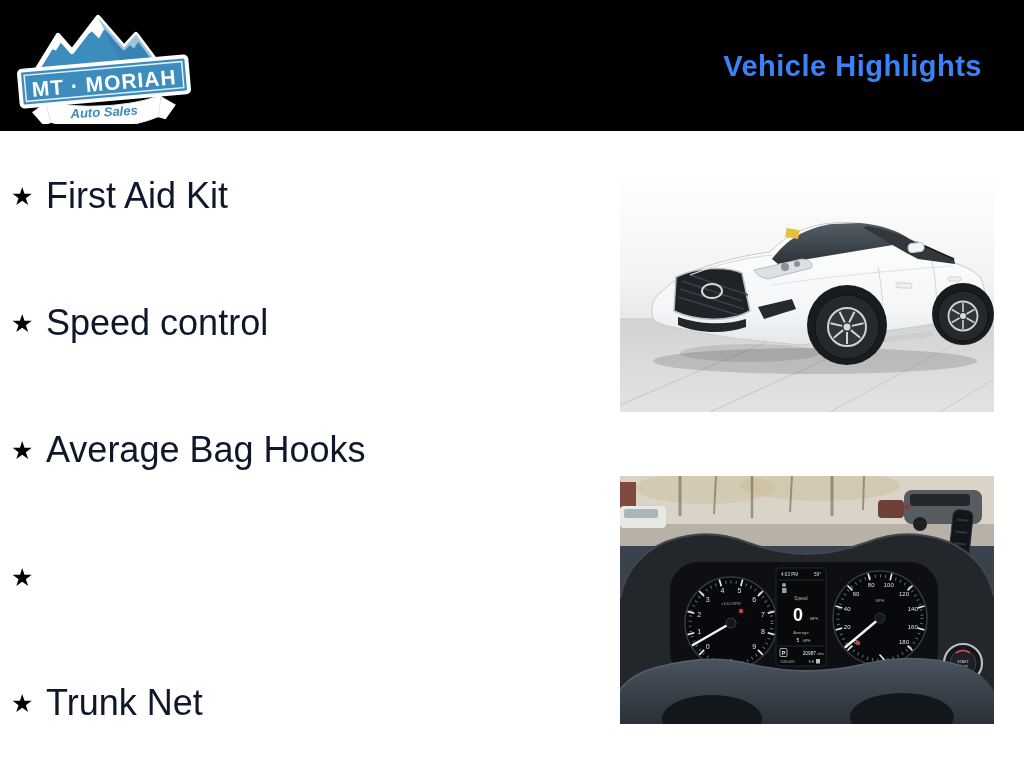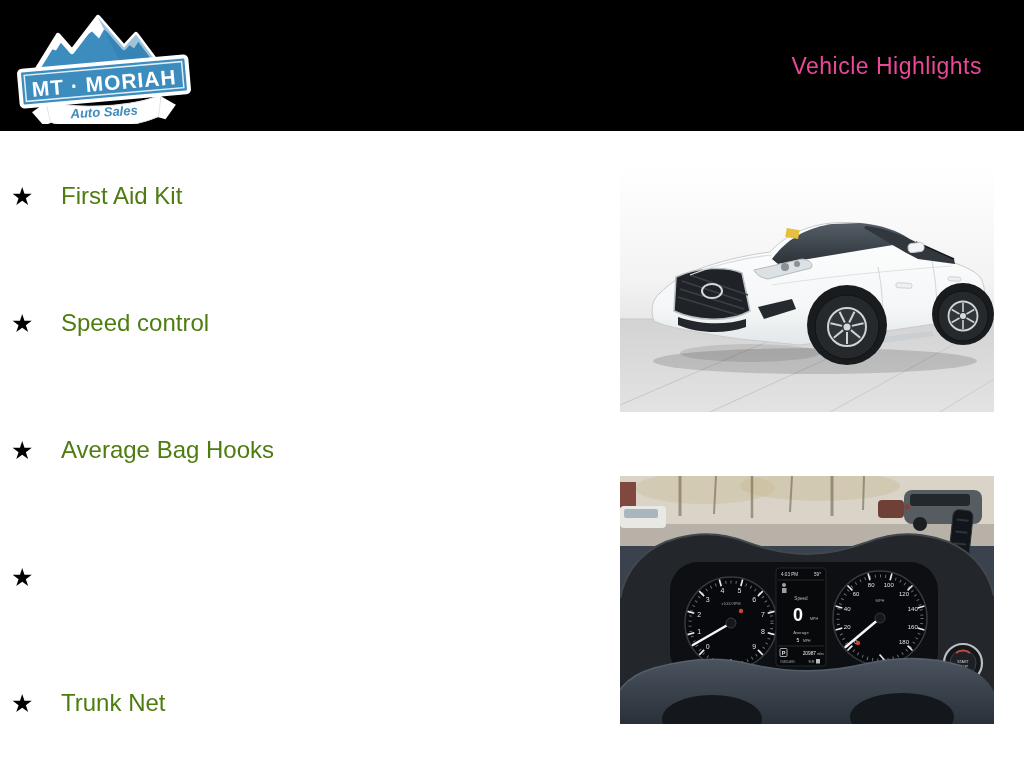--- a/index.html
+++ b/index.html
@@ -2,27 +2,27 @@
 <html><head>
 <meta charset="utf-8">
 <style>
   html,body{margin:0;padding:0;background:#fff;}
   .slide{position:relative;width:1024px;height:768px;background:#ffffff;overflow:hidden;
          font-family:"Liberation Sans",sans-serif;}
   
   .header{position:absolute;left:0;top:0;width:1024px;height:131px;background:#000;}
   .logo{position:absolute;left:12px;top:6px;width:185px;height:118px;}
   .title{position:absolute;right:42px;top:50%;transform:translateY(-50%);
-         color:#ec4899;font-size:23px;font-weight:400;letter-spacing:0.5px;white-space:nowrap;}
+         color:#3b82f6;font-size:29px;font-weight:700;letter-spacing:0.5px;white-space:nowrap;}
   
   .main{position:absolute;left:0;top:131px;width:1024px;height:637px;}
   .hl-list{list-style:none;margin:0;padding:0;}
   .hl-item{position:absolute;left:11px;height:40px;display:flex;align-items:center;}
   .hl-bullet{font-size:25px;line-height:1;color:#000;width:26px;text-align:left;}
-  .hl-label{font-size:24px;color:#4d7c0f;margin-left:24px;white-space:nowrap;}
+  .hl-label{font-size:36px;color:#0f172a;margin-left:9px;white-space:nowrap;}
   .photo{position:absolute;left:620px;width:374px;overflow:hidden;}
   .photo svg{display:block;}
   .ph1{top:36px;height:245px;}
   .ph2{top:345px;height:248px;}
   text{font-family:"Liberation Sans",sans-serif;}
 </style>
 </head>
 <body>
 
 <div class="slide">

